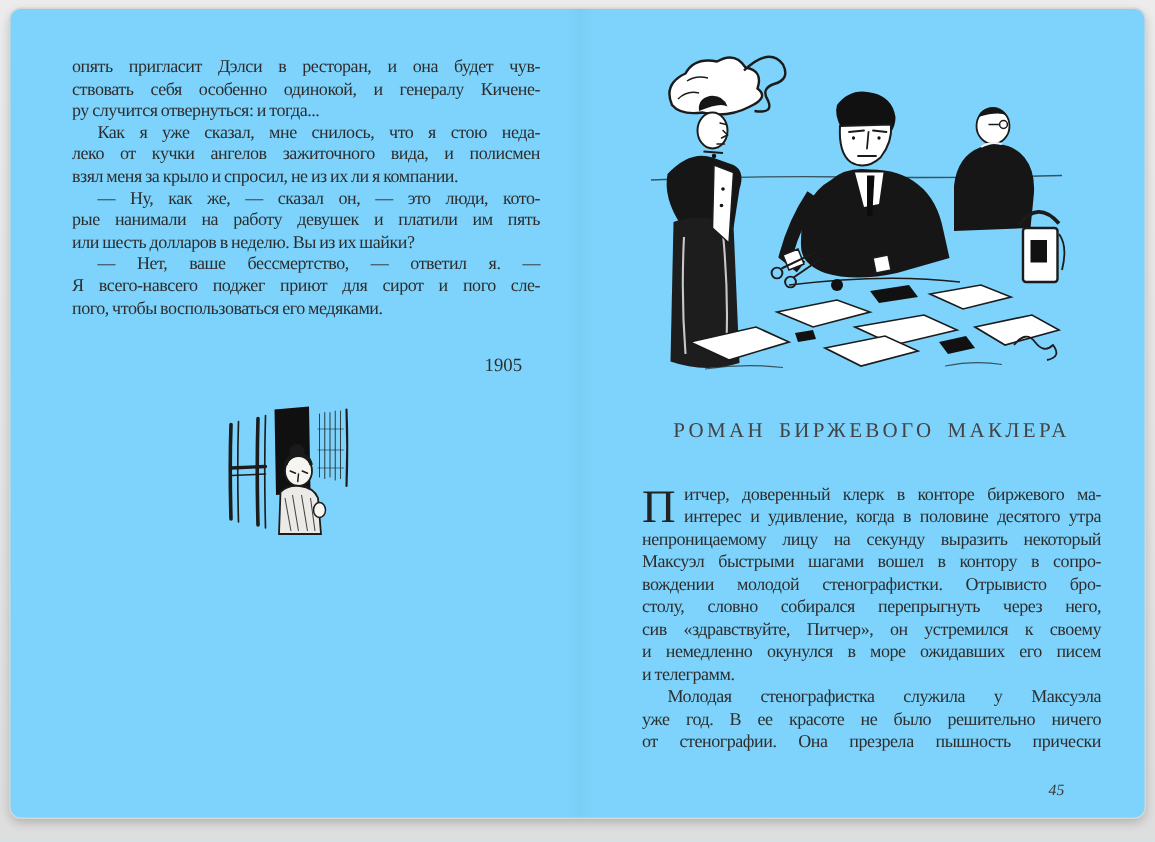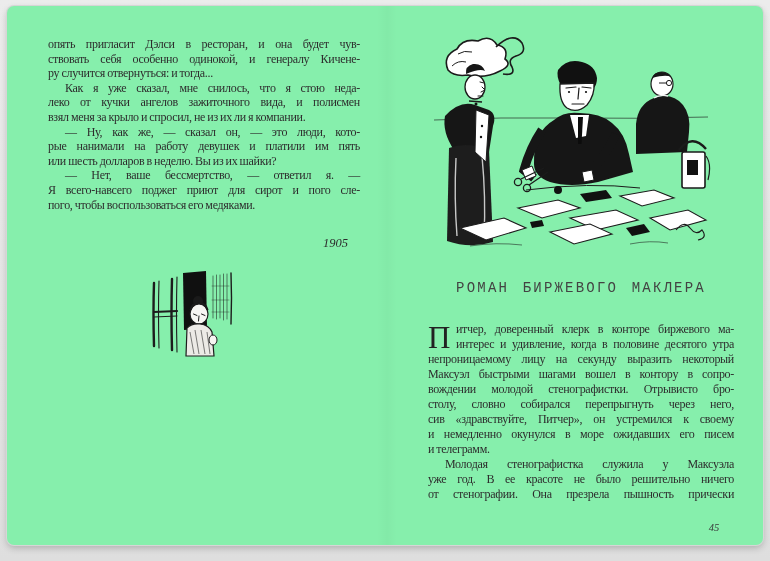--- a/index.html
+++ b/index.html
@@ -3,21 +3,21 @@
 <meta charset="utf-8">
 <style>
   html,body{margin:0;padding:0;}
   body{
     width:770px;height:561px;position:relative;overflow:hidden;
     background:linear-gradient(180deg,#ececec 0%,#e4e4e4 60%,#dedede 100%);
     font-family:"Liberation Serif",serif;
   }
   .spread{
     position:absolute;left:7px;top:6px;width:756px;height:539px;
-    background:#86efac;border-radius:7px;
+    background:#7dd3fc;border-radius:7px;
     box-shadow:0 0 0 1px #d6d6d6,0 3px 7px rgba(0,0,0,.22);
   }
   .gutter{
     position:absolute;left:370px;top:0;width:20px;height:100%;
     background:linear-gradient(90deg,rgba(0,0,0,0) 0%,rgba(0,0,0,.025) 50%,rgba(0,0,0,0) 100%);
   }
   
   .bodytext{
     position:absolute;color:#2d2d2d;font-size:12px;
     letter-spacing:-0.3px;word-spacing:-0.5px;
@@ -27,29 +27,29 @@
   .line{text-align:justify;text-align-last:justify;white-space:normal;}
   .line.endline{text-align-last:left;}
   .line.indent{text-indent:17px;}
   .dropcap{
     float:left;width:21px;height:29px;margin:1px 7px 0 0;
     font-size:31px;line-height:29px;color:#222;
     font-family:"Liberation Serif",serif;
   }
   .lp-year{
     position:absolute;left:41px;top:230px;width:300px;text-align:right;
-    font-style:italic;font-size:12.5px;color:#2d2d2d;letter-spacing:0;
+    font-size:12.5px;color:#2d2d2d;letter-spacing:0;
   }
   .rp-title{
     position:absolute;left:421px;top:274px;width:306px;text-align:center;
-    font-family:Liberation Mono, monospace;font-size:14px;font-weight:500;
+    font-family:Liberation Serif, serif;font-size:14px;font-weight:500;
     letter-spacing:2.2px;word-spacing:3px;color:#434343;
   }
   .rp-pagenum{
-    position:absolute;left:692px;top:516px;width:30px;text-align:center;
+    position:absolute;left:692px;top:516px;width:30px;text-align:left;
     font-style:italic;font-size:10.5px;color:#3a3a3a;
   }
   
   .lp-illo{position:absolute;left:136px;top:260px;width:98px;height:98px;}
   .rp-illo{position:absolute;left:423px;top:24px;width:282px;height:224px;}
   svg{display:block;width:100%;height:100%;}
 </style>
 </head>
 <body>
 

